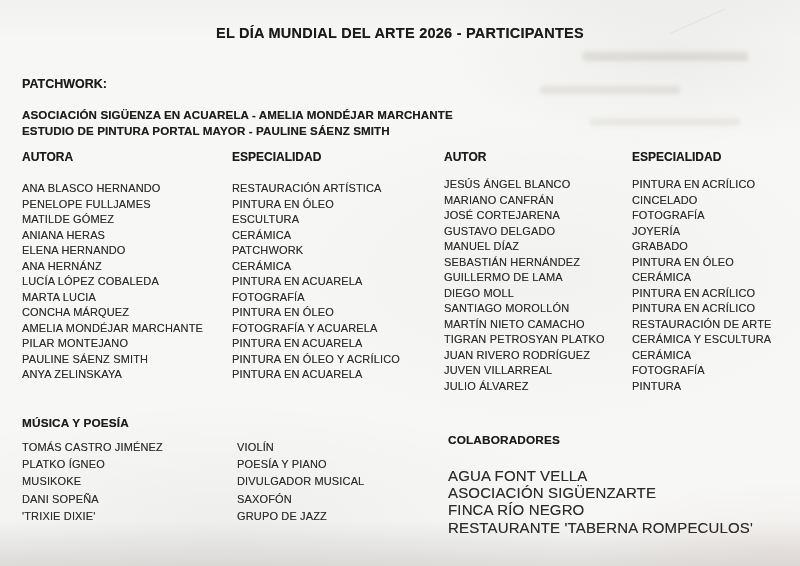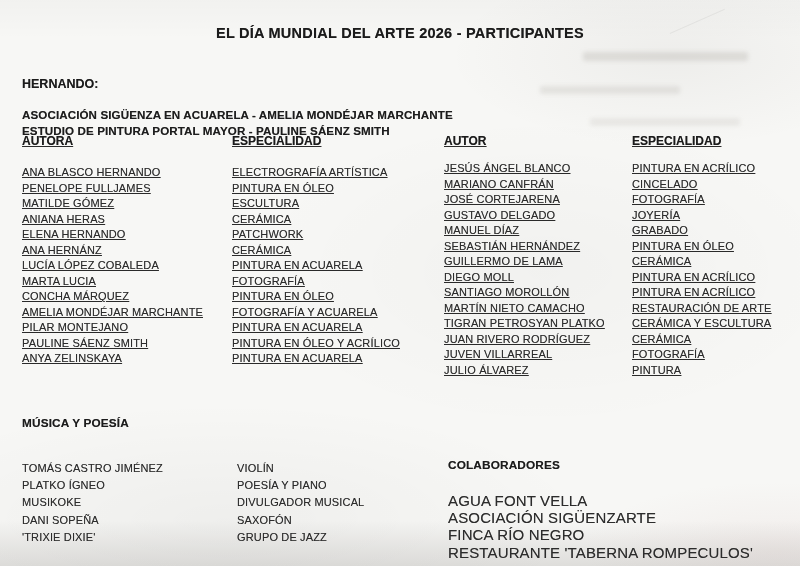--- a/index.html
+++ b/index.html
@@ -44,73 +44,73 @@
     font-weight: bold; font-size: 12.5px; color: #1b1b1b;
     text-shadow: 0 0 0.5px rgba(20,20,20,0.5);
   }
   .org-lines {
     position: absolute; left: 22px; top: 107px;
     font-weight: bold; font-size: 11.6px; line-height: 15.5px;
     color: #1d1d1d; letter-spacing: 0.1px;
     text-shadow: 0 0 0.5px rgba(20,20,20,0.5);
   }
 
-  .cols { position: absolute; top: 134px; text-decoration: underline; }
+  .cols { position: absolute; top: 150px; }
   .cols.left  { left: 22px;  width: 410px; }
   .cols.right { left: 444px; width: 345px; }
   .col-headers { display: flex; font-weight: bold; font-size: 12px; line-height: 14px; color: #1b1b1b; text-shadow: 0 0 0.5px rgba(20,20,20,0.5); }
   .cols.left  .col-headers .h-name { width: 210px; }
   .cols.right .col-headers .h-name { width: 188px; }
   .cols.left  .rows { margin-top: 17px; }
   .cols.right .rows { margin-top: 13px; }
   .p-row { display: flex; line-height: 15.5px; font-size: 11px; letter-spacing: 0.15px; color: #2c2c2c; text-shadow: 0 0 0.55px rgba(45,45,45,0.5); }
   .cols.left  .p-row .c-name { width: 210px; }
   .cols.right .p-row .c-name { width: 188px; }
 
   .music { position: absolute; left: 22px; top: 416px; }
   .music .sec-heading, .collab .sec-heading {
     font-weight: bold; font-size: 11.8px; color: #1b1b1b;
     letter-spacing: 0.15px; text-shadow: 0 0 0.5px rgba(20,20,20,0.5);
   }
-  .music .rows { margin-top: 30px; }
+  .music .rows { margin-top: 9px; }
   .music .p-row { line-height: 17.2px; }
   .music .p-row .c-name { width: 215px; }
 
-  .collab { position: absolute; left: 448px; top: 458px; }
+  .collab { position: absolute; left: 448px; top: 433px; }
   .collab .items { margin-top: 20px; }
   .collab .c-item { line-height: 17.2px; font-size: 15px; letter-spacing: 0.15px; color: #2c2c2c; text-shadow: 0 0 0.55px rgba(45,45,45,0.5); }
 </style>
 </head>
 <body>
 
 <div class="page">
   <div class="texture"></div>
   <div class="crease"></div>
   <div class="ghost g1"></div>
   <div class="ghost g2"></div>
   <div class="ghost g3"></div>
 
   <div class="title">EL DÍA MUNDIAL DEL ARTE 2026 - PARTICIPANTES</div>
 
-  <div class="org-heading">HERNANDO:</div>
+  <div class="org-heading">PATCHWORK:</div>
   <div class="org-lines">
     <div>ASOCIACIÓN SIGÜENZA EN ACUARELA - AMELIA MONDÉJAR MARCHANTE</div>
     <div>ESTUDIO DE PINTURA PORTAL MAYOR - PAULINE SÁENZ SMITH</div>
   </div>
 
   <div class="cols left">
     <div class="col-headers">
       <span class="h-name">AUTORA</span>
       <span class="h-spec">ESPECIALIDAD</span>
     </div>
     <div class="rows">
 
         <div class="p-row">
           <span class="c-name">ANA BLASCO HERNANDO</span>
-          <span class="c-spec">ELECTROGRAFÍA ARTÍSTICA</span>
+          <span class="c-spec">RESTAURACIÓN ARTÍSTICA</span>
         </div>
 
         <div class="p-row">
           <span class="c-name">PENELOPE FULLJAMES</span>
           <span class="c-spec">PINTURA EN ÓLEO</span>
         </div>
 
         <div class="p-row">
           <span class="c-name">MATILDE GÓMEZ</span>
           <span class="c-spec">ESCULTURA</span>

